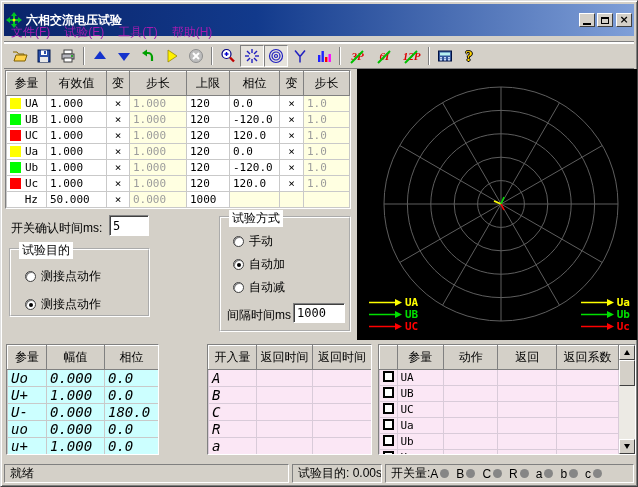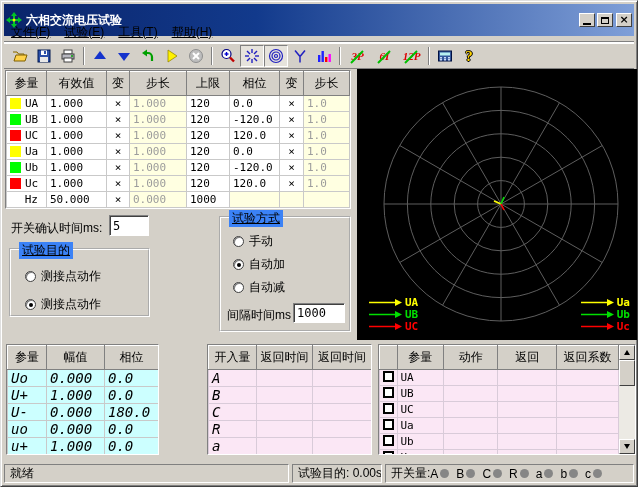--- a/index.html
+++ b/index.html
@@ -17,21 +17,21 @@
   .winbtn { width:16px; height:14px; background:#D4D0C8; margin-left:2px;
             border:1px solid; border-color:#FFF #404040 #404040 #FFF;
             display:flex; align-items:center; justify-content:center; }
   .glyph-min { width:8px; height:2px; background:#000; margin-top:7px; }
   .glyph-max { width:8px; height:7px; border:1px solid #000; border-top-width:2px; }
   .glyph-close { font:bold 11px "DejaVu Sans",sans-serif; color:#000; line-height:10px; }
   
   .menubar { position:absolute; left:3px; top:22px; right:3px; height:19px;
              display:flex; align-items:center; font-size:12px; border-bottom:1px solid #808080;
              box-shadow:0 1px 0 #fff; }
-  .menu-item { padding:2px 7px; color:#000000;text-decoration:underline; }
+  .menu-item { padding:2px 7px; color:#a21caf; }
   
   .toolbar { position:absolute; left:3px; top:42px; right:3px; height:26px;
              display:flex; align-items:center; border-top:1px solid #fff;
              border-bottom:1px solid #808080; padding-left:4px; }
   .tbtn { width:24px; height:22px; display:flex; align-items:center; justify-content:center;
           border:1px solid transparent; position:relative; }
   .tbtn.pressed { border-color:#808080 #FFF #FFF #808080; background:#E6E3DC; }
   .tbtn.txt { width:27px; font:bold italic 11px "Liberation Serif",serif; color:#DD0000; }
   .tsep { width:2px; height:18px; margin:0 3px; border-left:1px solid #808080; border-right:1px solid #fff; }
   .slash { position:absolute; left:3px; top:3px; }
@@ -54,21 +54,21 @@
   .small-tbl td { height:13px; font-size:14px;font-style:italic; }
   .res-tbl td { height:16px; }
   .cb { display:inline-block; width:11px; height:11px; border:2px solid #000; background:#fff; }
   
   .chart { position:absolute; left:356px; top:68px; width:281px; height:271px; background:#000; }
   .legend { position:absolute; display:flex; flex-direction:column; gap:1px; }
   .legend-row { display:flex; align-items:center; height:11px; }
   .legend-row span { font:bold 11px "DejaVu Sans Mono",monospace; margin-left:2px; }
   
   .grp { position:absolute; border:2px groove #FFFFFF; }
-  .grp-title { position:absolute; top:-8px; left:8px; background:#3b82f6; padding:0 3px; font-size:12px;text-decoration:underline; }
+  .grp-title { position:absolute; top:-8px; left:8px; background:#ffffff; padding:0 3px; font-size:12px; }
   .radio-row { position:absolute; display:flex; align-items:center; gap:5px; font-size:12px; }
   .radio { width:11px; height:11px; border-radius:50%; background:#fff;
            border:1px solid #404040; box-shadow:inset 1px 1px 0 #808080; position:relative; }
   .radio.sel::after { content:""; position:absolute; left:2.5px; top:2.5px; width:4px; height:4px;
                       border-radius:50%; background:#000; }
   .field { position:absolute; background:#fff; border:1px solid; border-color:#808080 #FFF #FFF #808080;
            box-shadow:inset 1px 1px 0 #404040; font:12px "DejaVu Sans Mono",monospace; padding:2px 3px; }
   input.field { outline:none; }
   .lbl { position:absolute; font-size:12px; white-space:nowrap; }
   

